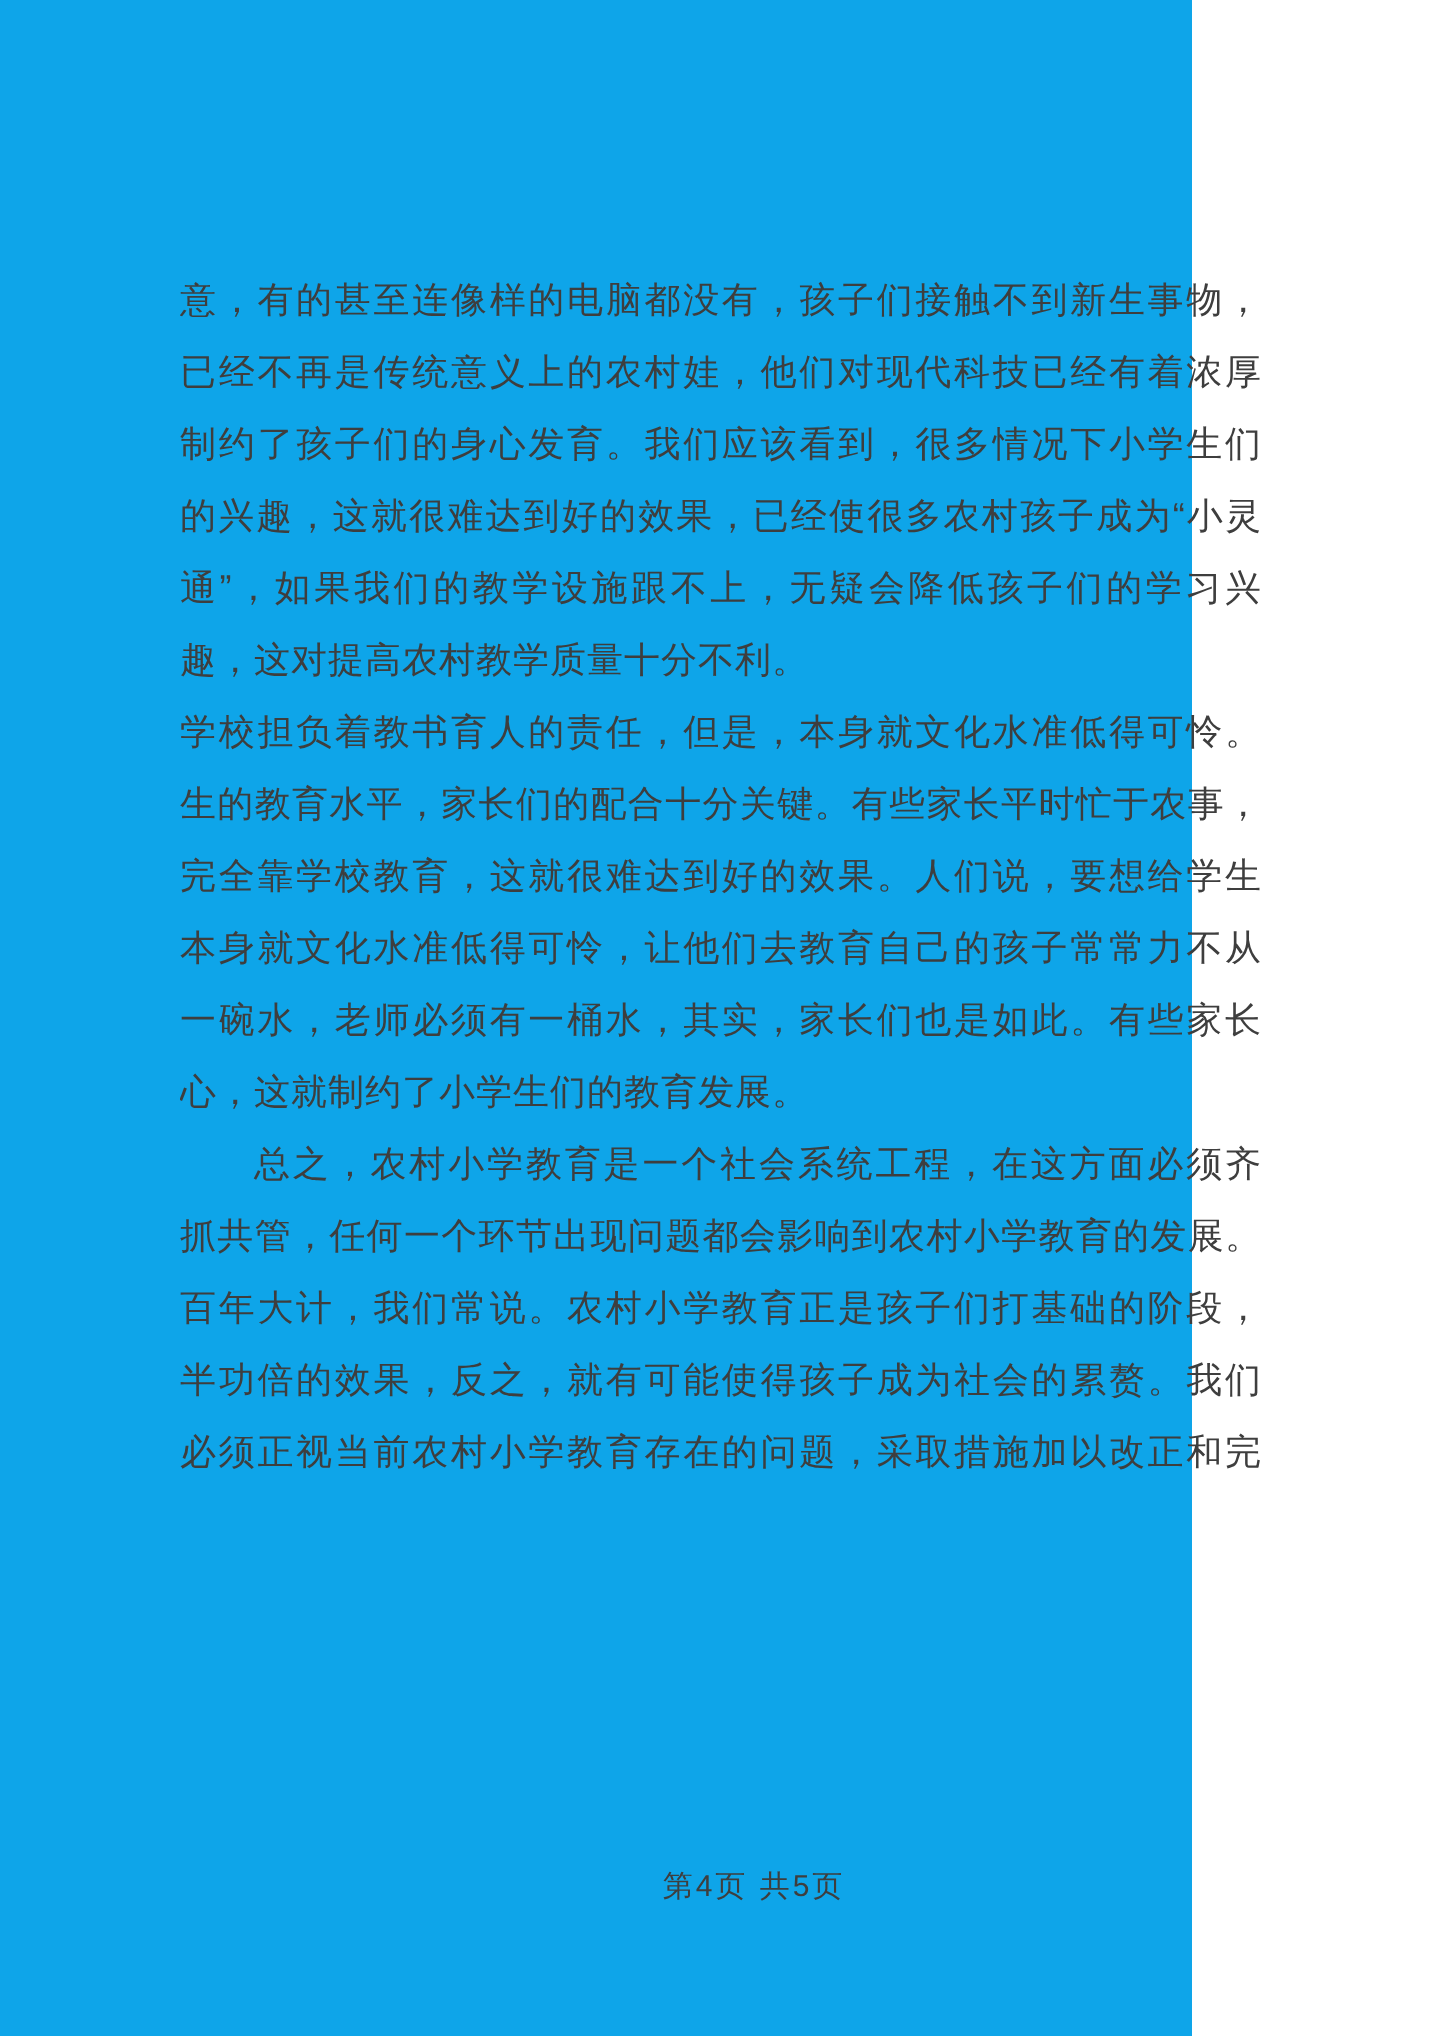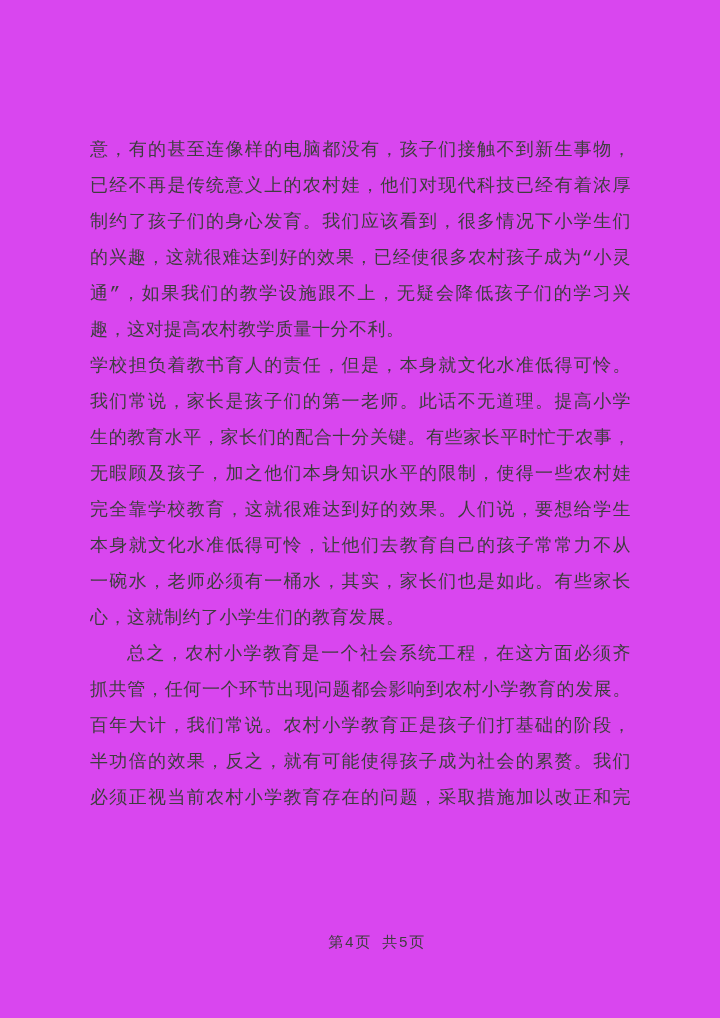--- a/index.html
+++ b/index.html
@@ -5,24 +5,24 @@
   html, body {
     margin: 0;
     padding: 0;
     width: 720px;
     height: 1018px;
     background: #ffffff;
     overflow: hidden;
   }
   .page {
     position: relative;
-    width: 720px;
+    width: 596px;
     height: 1018px;
-    background: #d946ef;
-    font-family: Liberation Mono, monospace;
+    background: #0ea5e9;
+    font-family: Liberation Sans, sans-serif;
   }
   .doc-body {
     position: absolute;
     left: 90px;
     top: 132px;
     width: 541px;
   }
   .line {
     font-size: 18px;
     line-height: 36px;
@@ -57,23 +57,21 @@
 
 <div class="page">
   <div class="doc-body">
       <div class="line">意，有的甚至连像样的电脑都没有，孩子们接触不到新生事物，</div>
       <div class="line">已经不再是传统意义上的农村娃，他们对现代科技已经有着浓厚</div>
       <div class="line">制约了孩子们的身心发育。我们应该看到，很多情况下小学生们</div>
       <div class="line">的兴趣，这就很难达到好的效果，已经使很多农村孩子成为“小灵</div>
       <div class="line">通”，如果我们的教学设施跟不上，无疑会降低孩子们的学习兴</div>
       <div class="line end">趣，这对提高农村教学质量十分不利。</div>
       <div class="line">学校担负着教书育人的责任，但是，本身就文化水准低得可怜。</div>
-      <div class="line">我们常说，家长是孩子们的第一老师。此话不无道理。提高小学</div>
       <div class="line">生的教育水平，家长们的配合十分关键。有些家长平时忙于农事，</div>
-      <div class="line">无暇顾及孩子，加之他们本身知识水平的限制，使得一些农村娃</div>
       <div class="line">完全靠学校教育，这就很难达到好的效果。人们说，要想给学生</div>
       <div class="line">本身就文化水准低得可怜，让他们去教育自己的孩子常常力不从</div>
       <div class="line">一碗水，老师必须有一桶水，其实，家长们也是如此。有些家长</div>
       <div class="line end">心，这就制约了小学生们的教育发展。</div>
       <div class="line indent">总之，农村小学教育是一个社会系统工程，在这方面必须齐</div>
       <div class="line">抓共管，任何一个环节出现问题都会影响到农村小学教育的发展。</div>
       <div class="line">百年大计，我们常说。农村小学教育正是孩子们打基础的阶段，</div>
       <div class="line">半功倍的效果，反之，就有可能使得孩子成为社会的累赘。我们</div>
       <div class="line">必须正视当前农村小学教育存在的问题，采取措施加以改正和完</div>
     </div>

